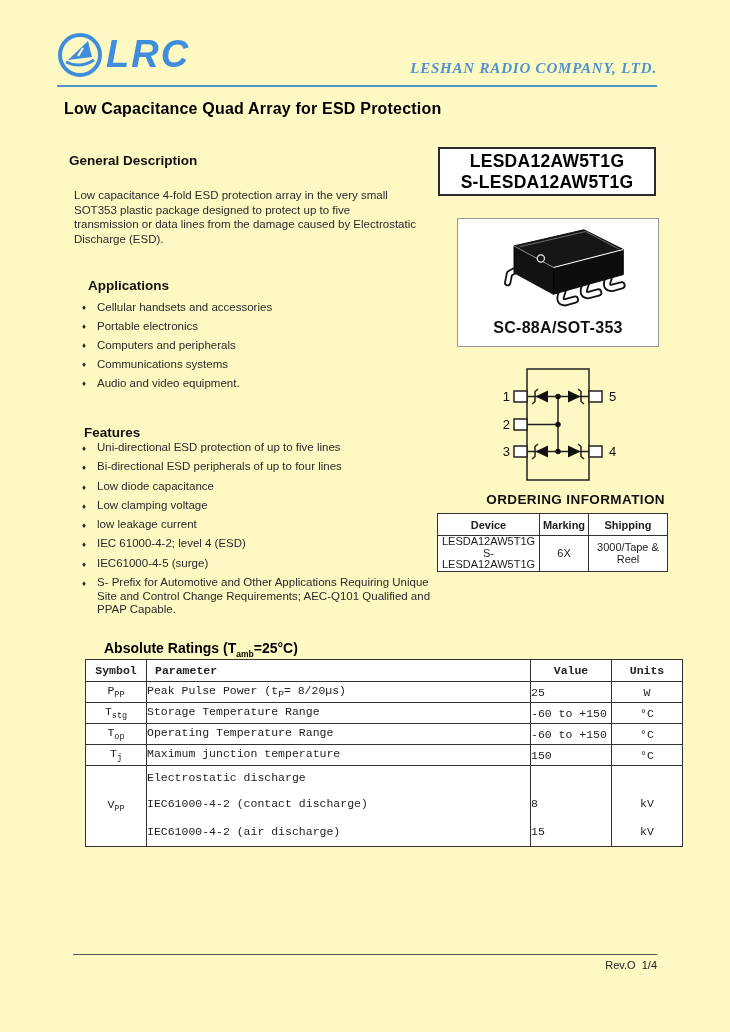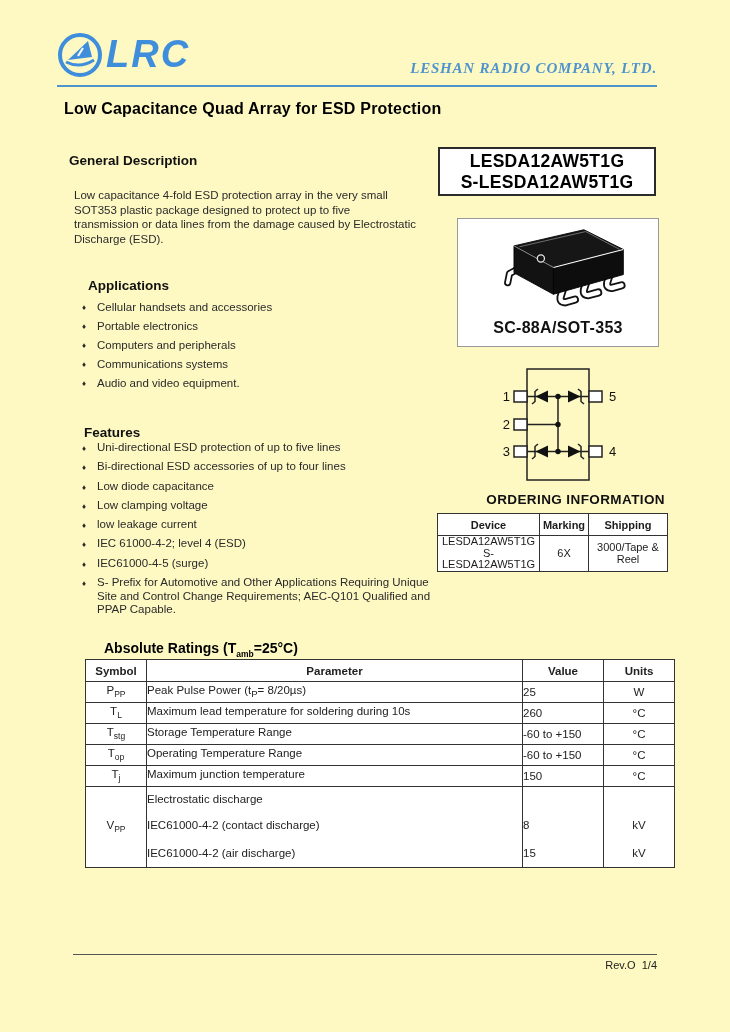--- a/index.html
+++ b/index.html
@@ -62,29 +62,29 @@
   .order-table{
     position:absolute;left:437px;top:513px;border-collapse:collapse;background:#fff;
   }
   .order-table th,.order-table td{border:1px solid #333;text-align:center;padding:0;}
   .order-table th{font-size:11px;height:21px;}
   .order-table td{font-size:11px;height:29px;}
   .dev-cell{font-size:9.5px;line-height:11.5px;}
   
   .abs-head{position:absolute;left:104px;top:640px;font-size:14px;font-weight:bold;color:#000;}
   .abs-head sub,.sym sub{font-size:8.5px;}
-  .abs-table{position:absolute;left:85px;top:659px;border-collapse:collapse;background:#fff;table-layout:fixed;}
+  .abs-table{position:absolute;left:85px;top:659px;border-collapse:collapse;background:#fff;table-layout:fixed;font-family:Liberation Mono, monospace;}
   .abs-table th,.abs-table td{border:1px solid #333;font-size:11.5px;color:#222;padding:0;}
   .abs-table th{font-weight:bold;height:21px;}
   .abs-table td{height:20px;}
   .c-sym{width:60px;text-align:center;}
   .c-par{width:375px;text-align:left;padding-left:8px;}
   .c-val{width:80px;}
   .c-uni{width:70px;text-align:center;}
-  .abs-table th.c-par{text-align:center;padding-left:0;margin-top:32px;}
+  .abs-table th.c-par{text-align:left;padding-left:8px;margin-top:32px;}
   .vpp-par div{padding-left:0;}
   .vpp-title{height:24px;line-height:24px;}
   .vpp-iec{height:28px;line-height:28px;padding-left:60px;}
   .vpp-sp{height:24px;}
   .vpp-v{height:28px;line-height:28px;}
   
   .foot-rule{position:absolute;left:73px;top:954px;width:584px;height:1px;background:#555;}
   .foot-rev{position:absolute;top:959px;right:73px;font-size:11px;color:#222;white-space:pre;}
 </style>
 </head>
@@ -112,21 +112,21 @@
     <div class="bitem"><span class="blt">♦</span><span>Cellular handsets and accessories</span></div>
     <div class="bitem"><span class="blt">♦</span><span>Portable electronics</span></div>
     <div class="bitem"><span class="blt">♦</span><span>Computers and peripherals</span></div>
     <div class="bitem"><span class="blt">♦</span><span>Communications systems</span></div>
     <div class="bitem"><span class="blt">♦</span><span>Audio and video equipment.</span></div>
   </div>
 
   <div class="sec-head" style="left:84px;top:425px;">Features</div>
   <div class="blist feat-list" style="left:82px;top:441px;">
     <div class="bitem"><span class="blt">♦</span><span>Uni-directional ESD protection of up to five lines</span></div>
-    <div class="bitem"><span class="blt">♦</span><span>Bi-directional ESD accessories of up to four lines</span></div>
+    <div class="bitem"><span class="blt">♦</span><span>Bi-directional ESD peripherals of up to four lines</span></div>
     <div class="bitem"><span class="blt">♦</span><span>Low diode capacitance</span></div>
     <div class="bitem"><span class="blt">♦</span><span>Low clamping voltage</span></div>
     <div class="bitem"><span class="blt">♦</span><span>low leakage current</span></div>
     <div class="bitem"><span class="blt">♦</span><span>IEC 61000-4-2; level 4 (ESD)</span></div>
     <div class="bitem"><span class="blt">♦</span><span>IEC61000-4-5 (surge)</span></div>
     <div class="bitem"><span class="blt">♦</span><span>S- Prefix for Automotive and Other Applications Requiring Unique Site and Control Change Requirements; AEC-Q101 Qualified and PPAP Capable.</span></div>
   </div>
 
   <div class="part-box">
     <div>LESDA12AW5T1G</div>
@@ -221,26 +221,20 @@
       <th class="c-val">Value</th>
       <th class="c-uni">Units</th>
     </tr>
     <tr>
       <td class="c-sym sym"><span>P</span><sub>PP</sub></td>
       <td class="c-par"><span>Peak Pulse Power (t</span><sub>P</sub><span>= 8/20µs)</span></td>
       <td class="c-val">25</td>
       <td class="c-uni">W</td>
     </tr>
     <tr>
-      <td class="c-sym sym"><span>T</span><sub>L</sub></td>
-      <td class="c-par"><span>Maximum lead temperature for soldering during 10s</span><sub></sub><span></span></td>
-      <td class="c-val">260</td>
-      <td class="c-uni">°C</td>
-    </tr>
-    <tr>
       <td class="c-sym sym"><span>T</span><sub>stg</sub></td>
       <td class="c-par"><span>Storage Temperature Range</span><sub></sub><span></span></td>
       <td class="c-val">-60 to +150</td>
       <td class="c-uni">°C</td>
     </tr>
     <tr>
       <td class="c-sym sym"><span>T</span><sub>op</sub></td>
       <td class="c-par"><span>Operating Temperature Range</span><sub></sub><span></span></td>
       <td class="c-val">-60 to +150</td>
       <td class="c-uni">°C</td>

